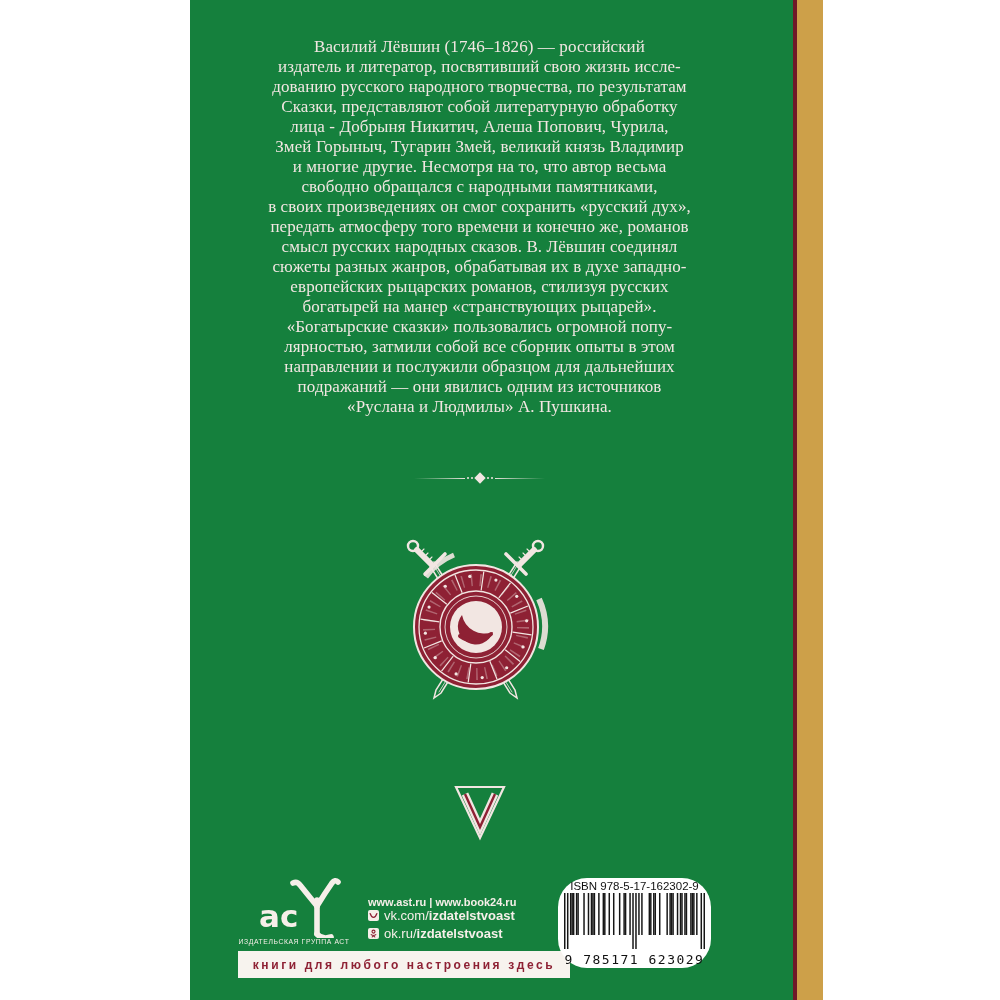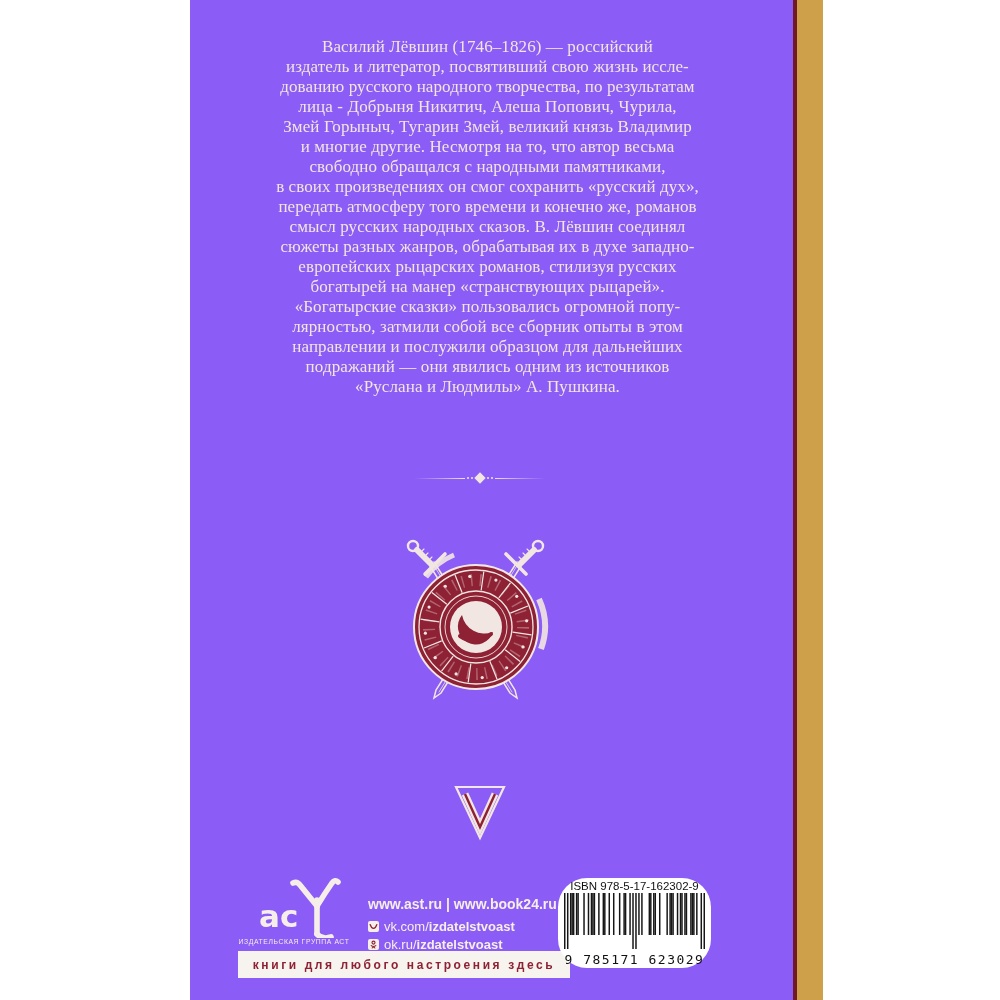--- a/index.html
+++ b/index.html
@@ -2,22 +2,21 @@
 <html><head>
 <meta charset="utf-8">
 <style>
   html,body{margin:0;padding:0;}
   body{
     width:1000px;height:1000px;position:relative;background:#ffffff;
     font-family:"Liberation Serif", serif;overflow:hidden;
   }
   .cover{
     position:absolute;left:190px;top:0;width:605px;height:1000px;
-    background:#8b5cf6;
-    padding-left:16px;
+    background:#15803d;
   }
   .spine-shadow{position:absolute;left:793px;top:0;width:4px;height:1000px;background:#6f1a28;}
   .spine{position:absolute;left:797px;top:0;width:26px;height:1000px;background:#cda049;}
 
   .annotation{
     position:absolute;top:37px;left:0;right:26px;text-align:center;
     color:#f2e6e2;font-size:17px;line-height:20px;letter-spacing:.1px;
   }
   .ann-line{white-space:nowrap;}
 
@@ -37,21 +36,21 @@
   .ast-logo{position:absolute;left:55px;top:872px;width:105px;height:66px;}
   .ast-caption{
     position:absolute;left:48px;top:938px;width:112px;text-align:center;
     color:#f6efe9;font-family:"Liberation Sans",sans-serif;font-size:6.8px;
     letter-spacing:.6px;white-space:nowrap;
   }
   .links{
     position:absolute;left:178px;top:896px;width:240px;
     font-family:"Liberation Sans",sans-serif;color:#f6efe9;
   }
-  .links .sites{font-size:14px;font-weight:bold;margin-bottom:7px;}
+  .links .sites{font-size:11px;font-weight:bold;}
   .links .row{font-size:13px;margin-bottom:3px;display:flex;align-items:center;}
   .links .row b{font-weight:bold;}
   .sicon{width:11px;height:11px;margin-right:5px;flex:0 0 auto;}
 
   .slogan-banner{
     position:absolute;left:48px;top:951px;width:332px;height:27px;
     background:#f7f3ee;display:flex;align-items:center;justify-content:center;
   }
   .slogan-banner span{
     color:#8e2134;font-family:"Liberation Sans",sans-serif;font-weight:bold;
@@ -76,20 +75,21 @@
 </style>
 </head>
 <body>
 
 <div class="cover">
 
   <div class="annotation" id="annotation">
       <div class="ann-line">Василий Лёвшин (1746–1826) — российский</div>
       <div class="ann-line">издатель и литератор, посвятивший свою жизнь иссле-</div>
       <div class="ann-line">дованию русского народного творчества, по результатам</div>
+      <div class="ann-line">Сказки, представляют собой литературную обработку</div>
       <div class="ann-line">лица - Добрыня Никитич, Алеша Попович, Чурила,</div>
       <div class="ann-line">Змей Горыныч, Тугарин Змей, великий князь Владимир</div>
       <div class="ann-line">и многие другие. Несмотря на то, что автор весьма</div>
       <div class="ann-line">свободно обращался с народными памятниками,</div>
       <div class="ann-line">в своих произведениях он смог сохранить «русский дух»,</div>
       <div class="ann-line">передать атмосферу того времени и конечно же, романов</div>
       <div class="ann-line">смысл русских народных сказов. В. Лёвшин соединял</div>
       <div class="ann-line">сюжеты разных жанров, обрабатывая их в духе западно-</div>
       <div class="ann-line">европейских рыцарских романов, стилизуя русских</div>
       <div class="ann-line">богатырей на манер «странствующих рыцарей».</div>

